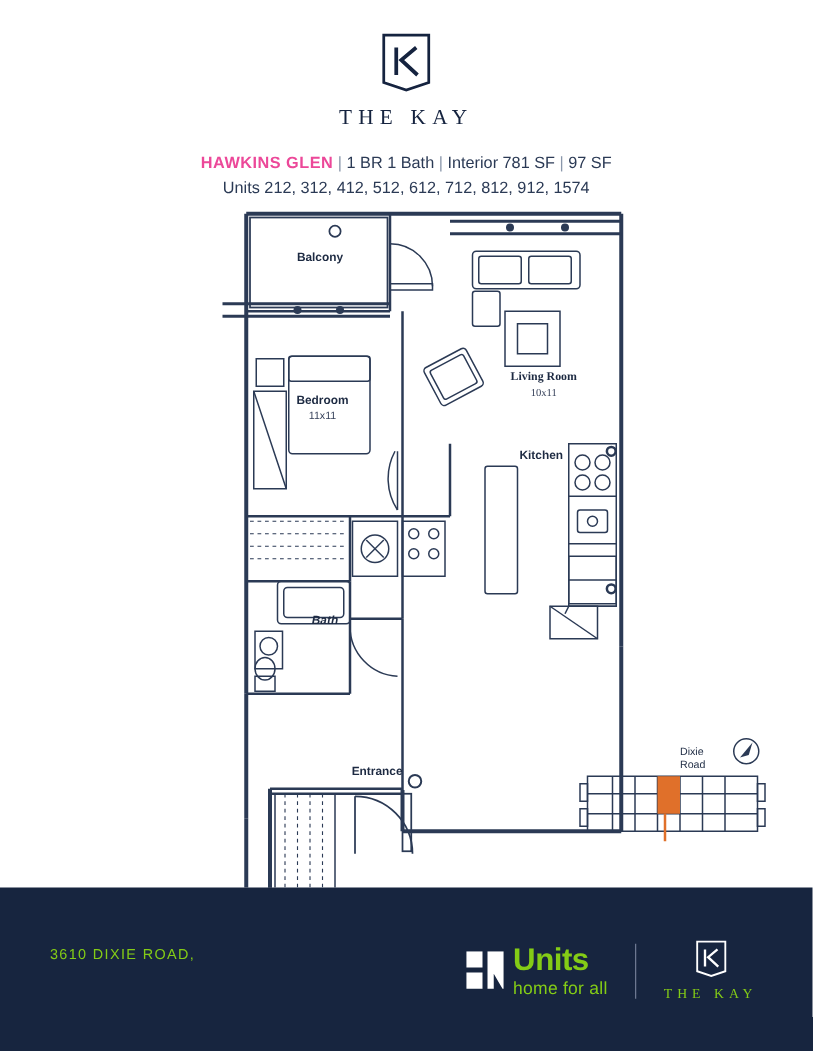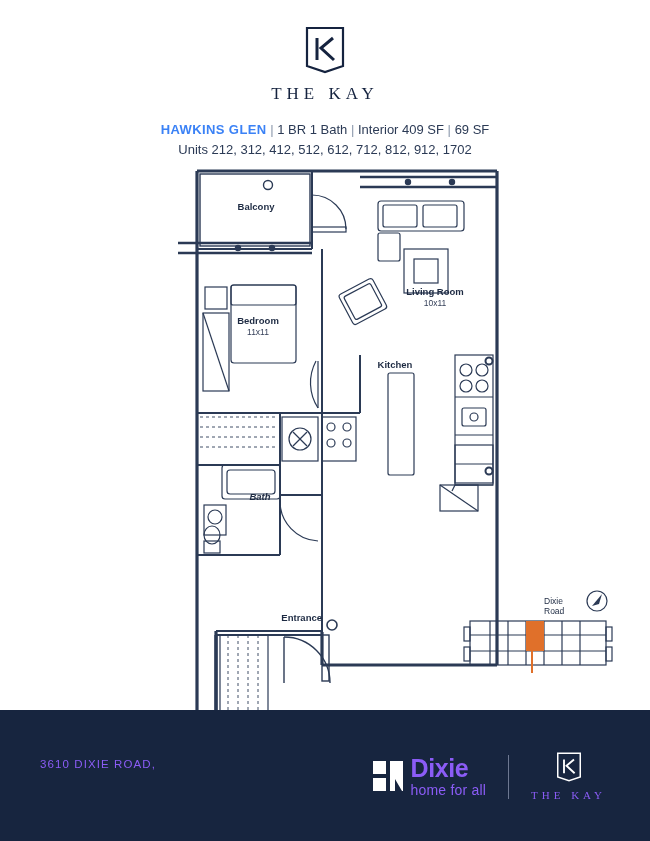--- a/index.html
+++ b/index.html
@@ -39,21 +39,21 @@
     font-size: 17px;
     letter-spacing: 5px;
     color: #15233f;
   }
   .unit-line {
     margin-top: 18px;
     font-size: 13px;
     color: #2b3a55;
   }
   .unit-line .plan-name {
-    color: #3b82f6;
+    color: #ec4899;
     font-weight: bold;
     letter-spacing: .4px;
   }
   .unit-line .sep { color: #8a97ab; }
   .units-line {
     margin-top: 5px;
     font-size: 13px;
     color: #2b3a55;
   }
 
@@ -90,21 +90,21 @@
   }
 
   
   .footer {
     position: absolute;
     left: 0;
     bottom: 0;
     width: 650px;
     height: 131px;
     background: #17253f;
-    color: #8b5cf6;
+    color: #84cc16;
   }
   .footer-address {
     position: absolute;
     left: 40px;
     top: 44px;
     font-size: 11.5px;
     letter-spacing: 1.1px;
     line-height: 1.85;
   }
   .footer-brands {
@@ -162,25 +162,25 @@
       </svg>
     </div>
     <div class="brand-name">THE KAY</div>
   </div>
 
   <div class="unit-line">
     <span class="plan-name">HAWKINS GLEN</span>
     <span class="sep">|</span>
     <span>1 BR 1 Bath</span>
     <span class="sep">|</span>
-    <span>Interior 409 SF</span>
+    <span>Interior 781 SF</span>
     <span class="sep">|</span>
-    <span>69 SF</span>
-  </div>
-  <div class="units-line">Units 212, 312, 412, 512, 612, 712, 812, 912, 1702</div>
+    <span>97 SF</span>
+  </div>
+  <div class="units-line">Units 212, 312, 412, 512, 612, 712, 812, 912, 1574</div>
 </div>
 
 <div class="plan">
 
   <svg width="650" height="545" viewBox="0 0 650 545">
     <g fill="none" stroke="#2b3a55">
 
       <g stroke-width="3.2">
 
         <path d="M197 6 L197 390"></path>
@@ -369,26 +369,26 @@
 
   <div class="room-label" style="left:206px; top:36px; width:100px;">
     <span>Balcony</span>
   </div>
 
   <div class="room-label" style="left:208px; top:150px; width:100px;">
     <span>Bedroom</span>
     <span class="dims">11x11</span>
   </div>
 
-  <div class="room-label" style="left:377px; top:121px; width:116px;">
+  <div class="room-label" style="left:377px; top:132px; width:116px;font-family:Liberation Serif, serif;">
     <span>Living Room</span>
     <span class="dims">10x11</span>
   </div>
 
-  <div class="room-label" style="left:350px; top:194px; width:90px;">
+  <div class="room-label" style="left:388px; top:194px; width:90px;">
     <span>Kitchen</span>
   </div>
 
   <div class="room-label" style="left:215px; top:326px; width:90px;font-style:italic;">
     <span>Bath</span>
   </div>
 
   <div class="room-label" style="left:222px; top:447px; width:100px;text-align:right;">
     <span>Entrance</span>
   </div>
@@ -428,21 +428,21 @@
   </div>
 
   <div class="footer-brands">
     <div class="killam">
       <svg width="30" height="32" viewBox="0 0 30 32">
         <rect x="0" y="0" width="13" height="13" fill="#ffffff"></rect>
         <rect x="0" y="17" width="13" height="13" fill="#ffffff"></rect>
         <path d="M17 0 L17 30 L22 30 L22 18 L29 30 L30 30 L30 0 Z" fill="#ffffff"></path>
       </svg>
       <div class="killam-text">
-        <div class="killam-name">Dixie</div>
+        <div class="killam-name">Units</div>
         <div class="killam-tag">home for all</div>
       </div>
     </div>
 
     <div class="vdiv"></div>
 
     <div class="kay-foot">
       <svg width="28" height="30" viewBox="0 0 44 48">
         <path d="M4 2 L40 2 L40 40 L22 46 L4 40 Z" fill="none" stroke="#ffffff" stroke-width="2.4"></path>
         <path d="M14 12 L14 34" stroke="#ffffff" stroke-width="3"></path>

